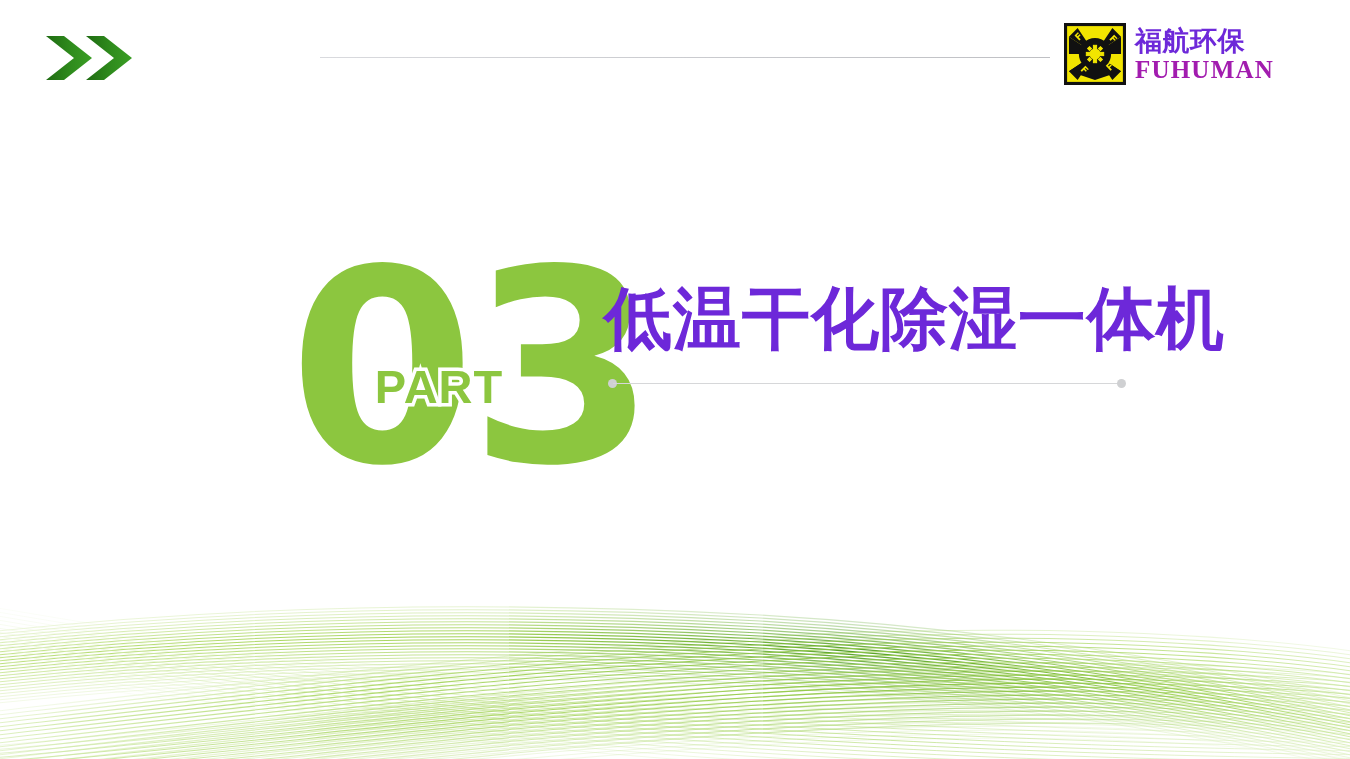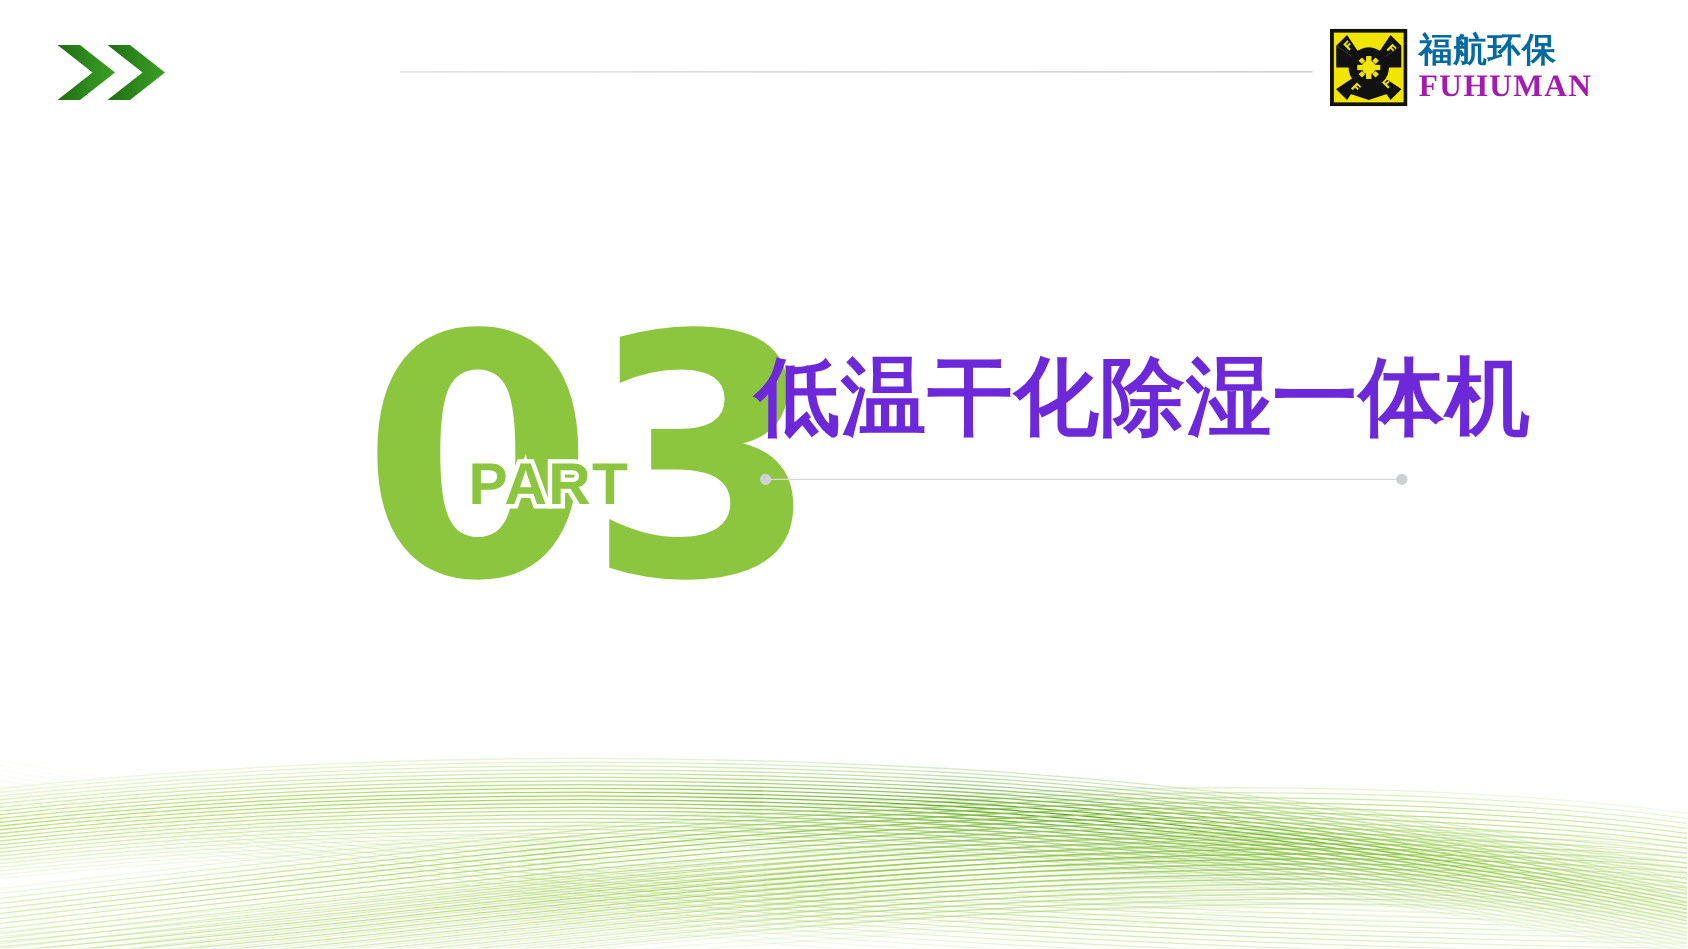--- a/index.html
+++ b/index.html
@@ -29,21 +29,21 @@
 
   
   #logo {
     position:absolute; left:1064px; top:23px;
     display:flex; align-items:center; gap:9px;
   }
   #logo-mark { width:62px; height:62px; display:block; }
   #logo-text { display:flex; flex-direction:column; line-height:1; }
   #logo-cn {
     font-family:"DejaVu Sans", sans-serif;
-    font-size:27px; font-weight:bold; color:#0369a1;
+    font-size:27px; font-weight:bold; color:#6d28d9;
     letter-spacing:0.5px; white-space:nowrap;
   }
   #logo-en {
     font-family:"Liberation Serif", serif;
     font-size:25px; font-weight:bold; color:#a21caf;
     letter-spacing:1.2px; margin-top:3px; white-space:nowrap;
   }
 
   
   #number-block {

